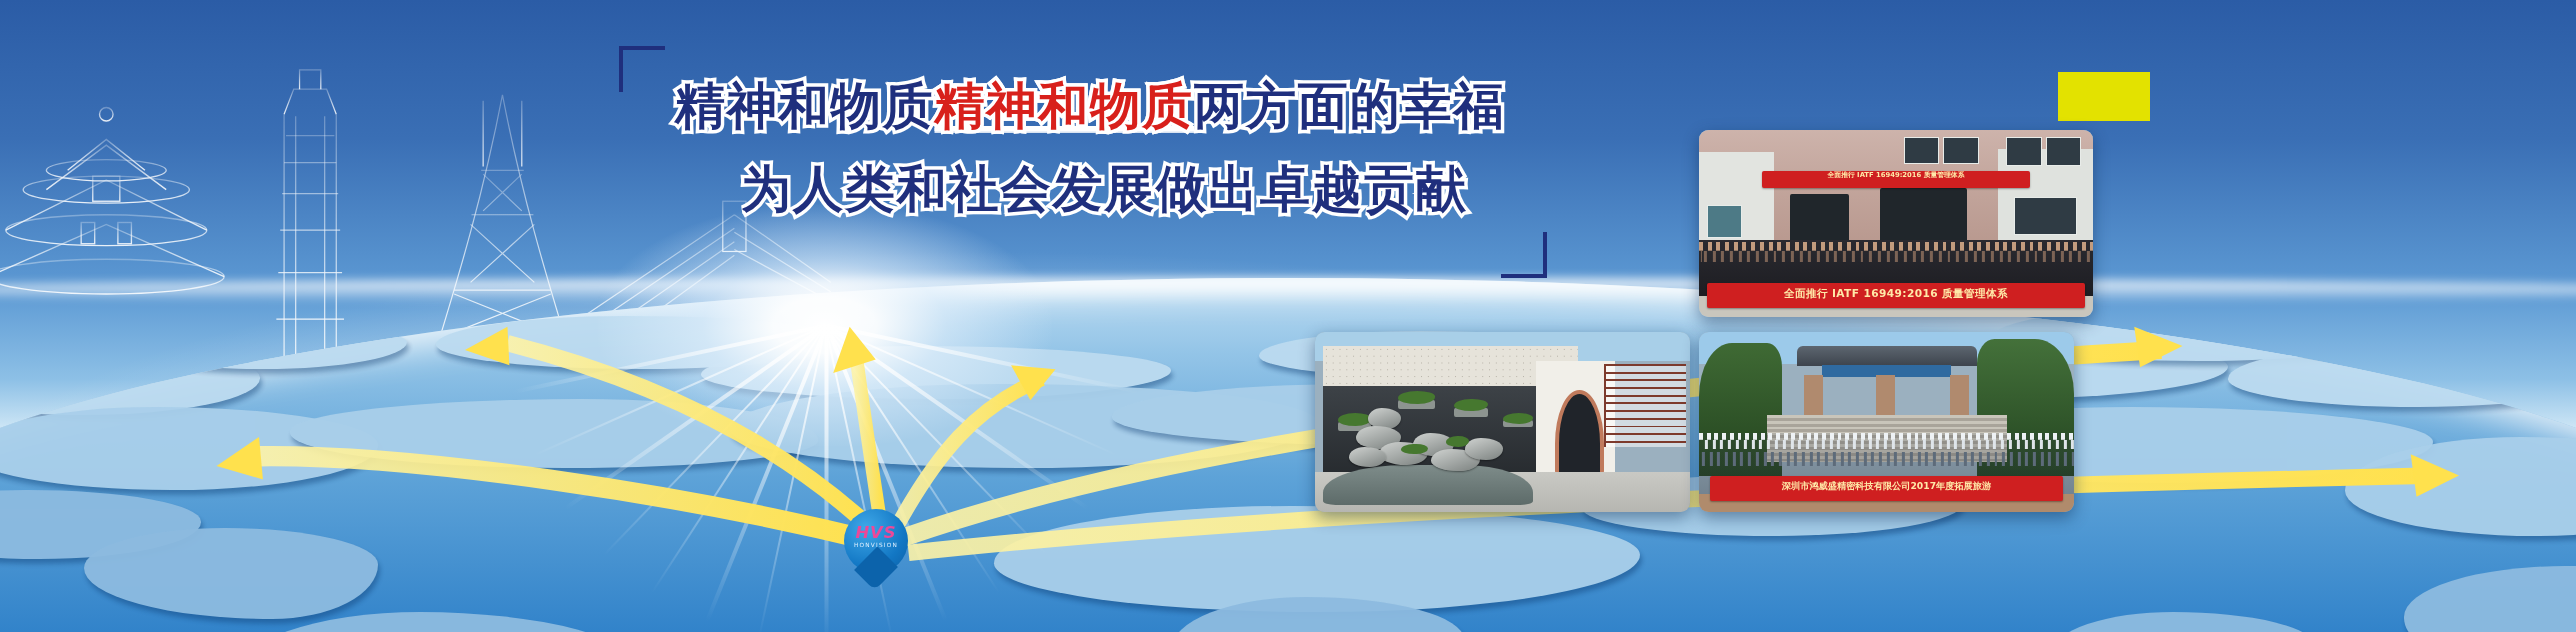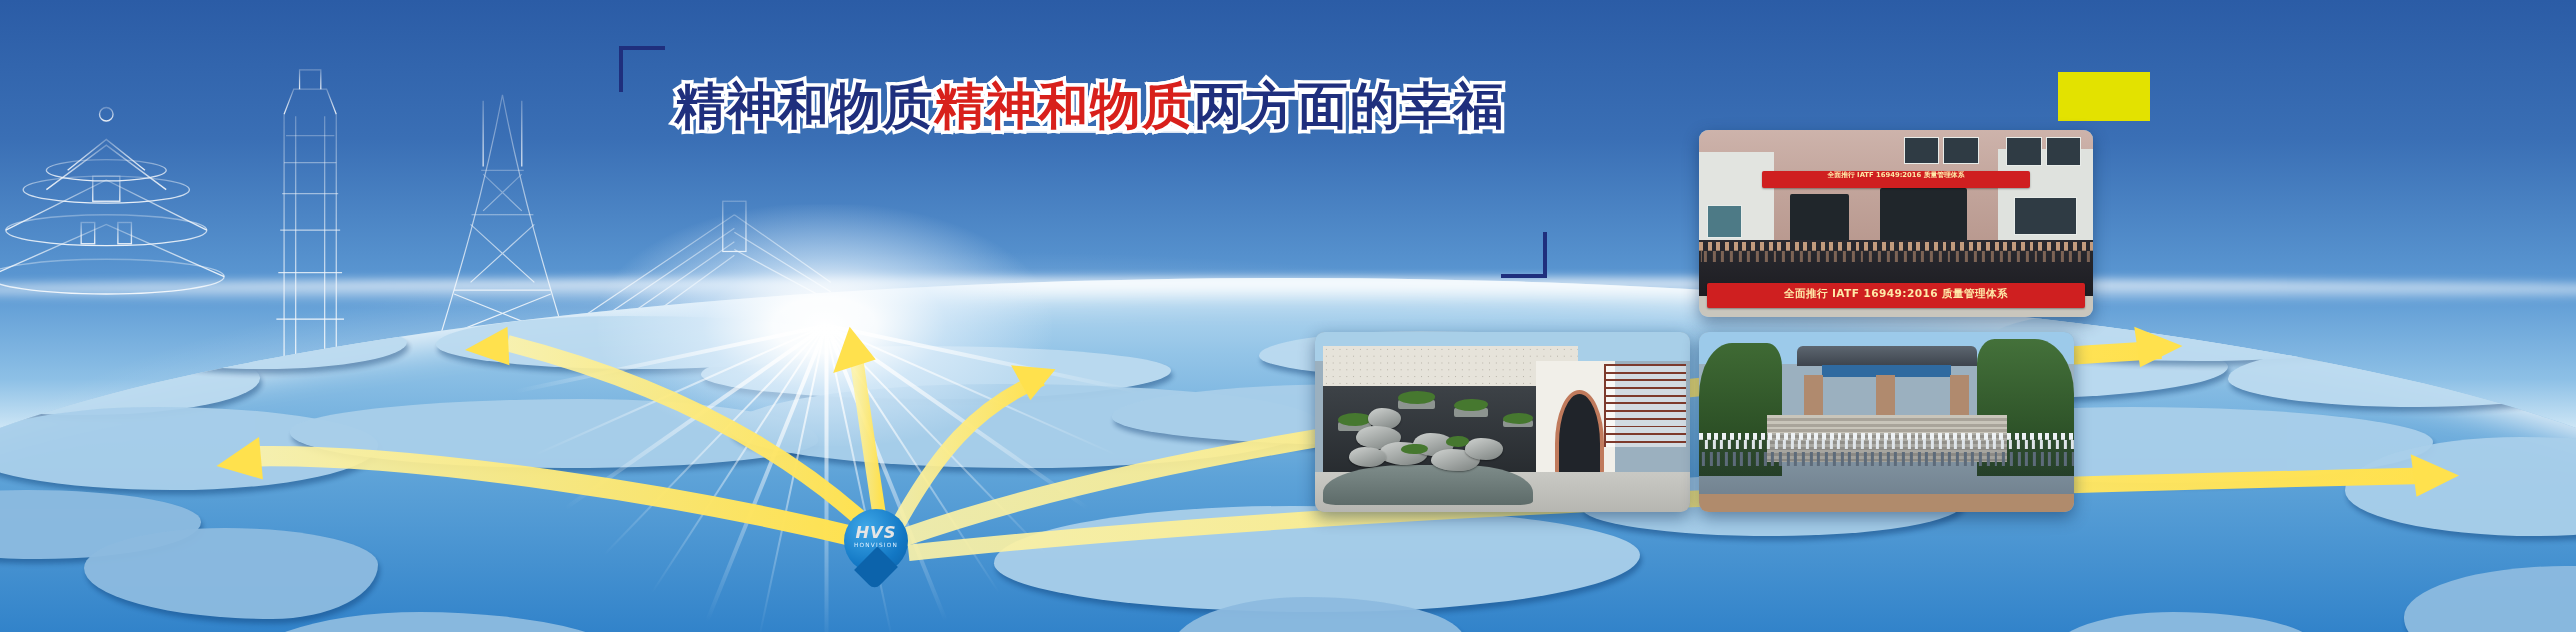--- a/index.html
+++ b/index.html
@@ -137,21 +137,21 @@
     background-size:100% 6.8px,100% 8.7px,100% 13.5px;
     background-position:0 0,3.9px 7.7px,1.9px 19.3px;background-repeat:repeat-x;}
   .t-ground{position:absolute;left:0;right:0;bottom:0;height:10%;background:#b08b6c;}
 
   
   .pin{position:absolute;left:844px;top:509px;width:64px;height:81px;}
   .pin .body{position:absolute;left:0;top:0;width:64px;height:64px;border-radius:50%;
     background:radial-gradient(circle at 34% 30%,#3fa8e8,#1277c4 62%,#0b5fa6);}
   .pin .tip{position:absolute;left:50%;top:43px;width:29px;height:33px;transform:translateX(-50%) rotate(45deg);
     border-radius:0 0 7.7px 0;background:#0c63ab;}
-  .pin .mark{position:absolute;left:0;right:0;top:16.4px;text-align:center;color:#e5e5e5;
+  .pin .mark{position:absolute;left:0;right:0;top:16.4px;text-align:center;color:#ec4899;
     font-weight:700;font-size:16.4px;letter-spacing:1px;line-height:1;font-style:italic;}
   .pin .sub{position:absolute;left:0;right:0;top:34px;text-align:center;color:#dff0ff;
     font-size:5.8px;letter-spacing:1.2px;line-height:1;}
 
   .yellow-card{position:absolute;left:2058px;top:72px;width:92px;height:49px;background:#e3e200;}
 </style>
 </head>
 <body>
 
 <div class="stage">
@@ -300,20 +300,23 @@
   </div>
 
   <div class="slogan">
     <div class="bracket tl"></div>
     <div class="bracket br"></div>
 
     <div class="line line1">
       <span class="seg">精神和物质</span><span class="seg red">精神和物质</span><span class="seg">两方面的幸福</span>
     </div>
 
+    <div class="line line2">
+      <span class="seg">为人类和社会发展做出卓越贡献</span>
+    </div>
   </div>
 
   <div class="yellow-card"></div>
 
   <div class="photo" id="photo-iatf">
     <div class="inner">
       <div class="fac-sky"></div>
       <div class="fac-bldg"></div>
       <div class="fac-wall-l"></div>
       <div class="fac-wall-r"></div>
@@ -372,17 +375,18 @@
       <div class="t-gate">
         <div class="t-gate-roof"></div>
         <div class="t-gate-roof2"></div>
         <div class="t-pillar" style="left:4%;"></div>
         <div class="t-pillar" style="left:44%;"></div>
         <div class="t-pillar" style="right:4%;"></div>
       </div>
       <div class="t-steps"></div>
       <div class="t-crowd"></div>
       <div class="t-ground"></div>
+      <div class="cap" style="left:3%;right:3%;bottom:6%;height:14%;line-height:2.1;font-size:9.2px;letter-spacing:0;">深圳市鸿威盛精密科技有限公司2017年度拓展旅游</div>
     </div>
   </div>
 
 </div>
 
 
 </body></html>

